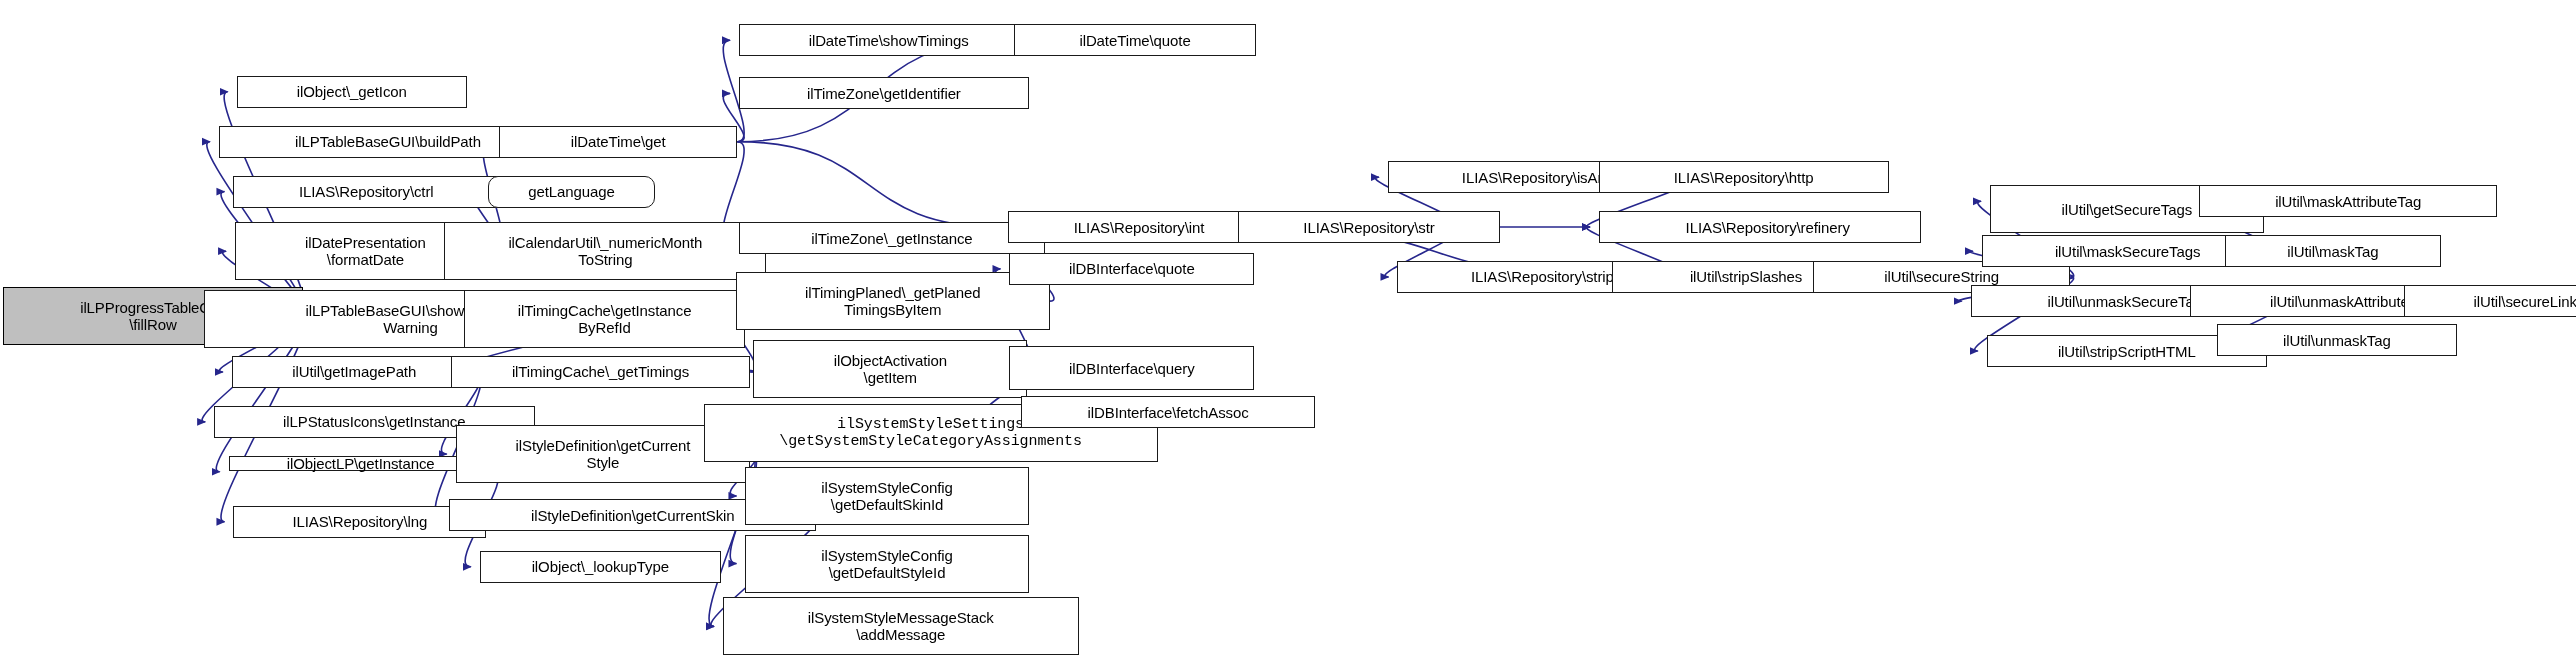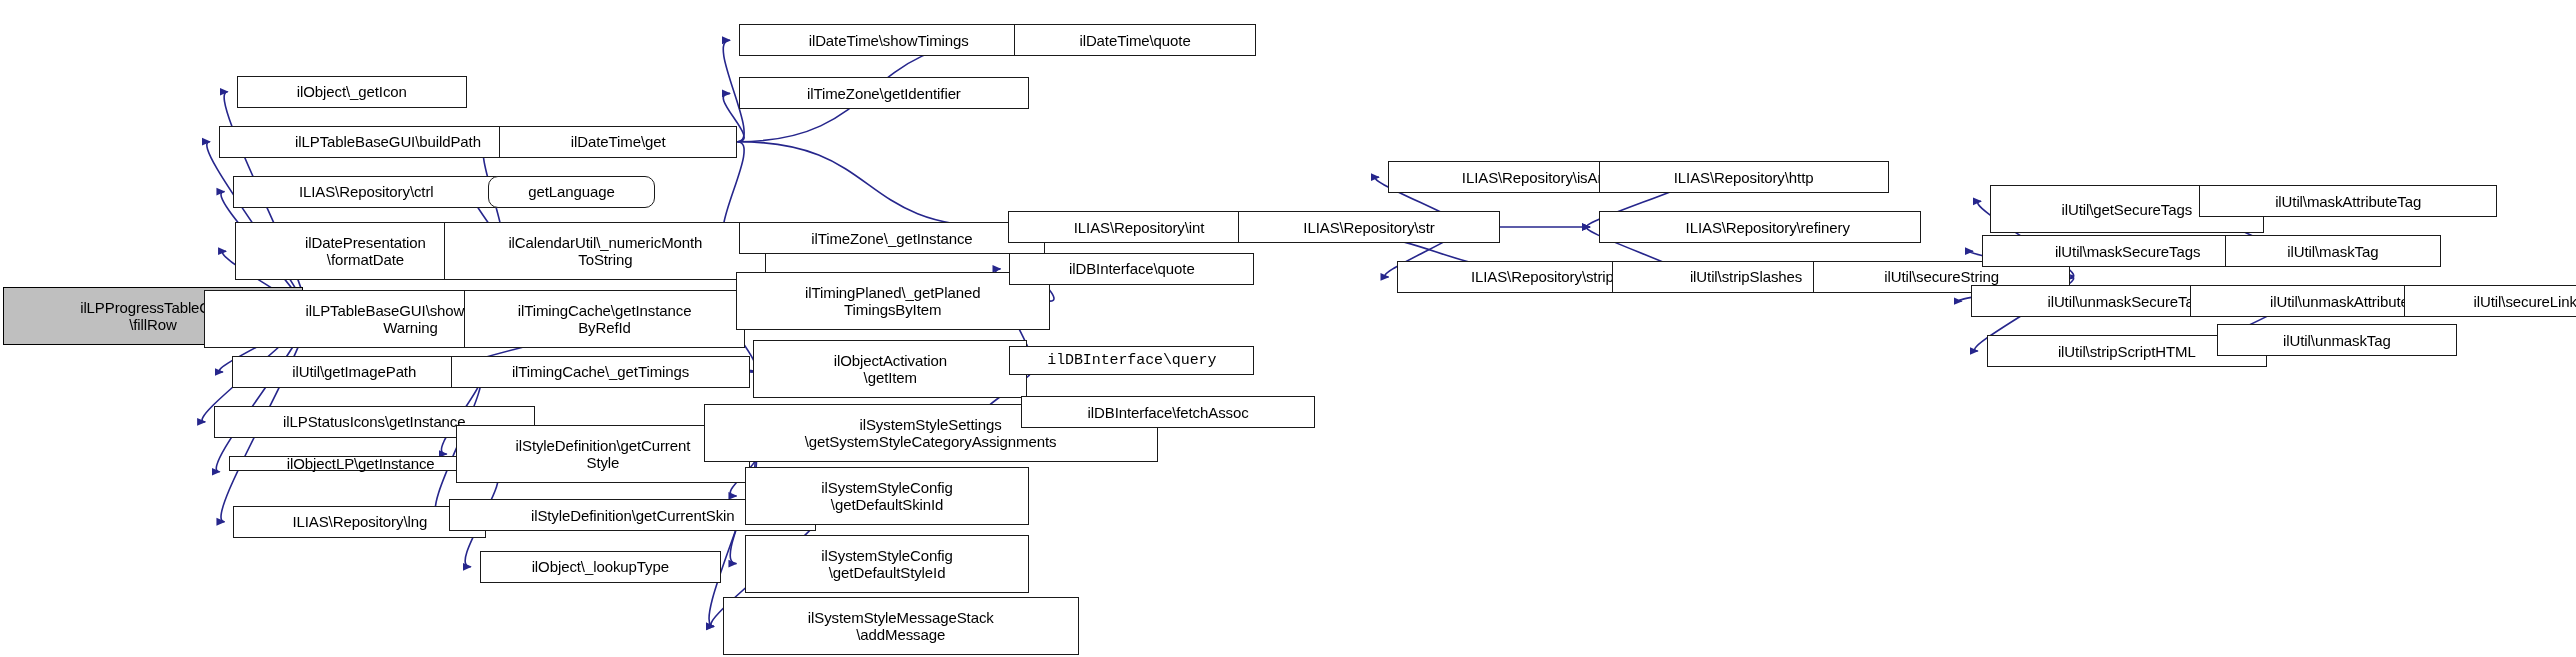--- a/index.html
+++ b/index.html
@@ -141,32 +141,32 @@
 Style</span></div>
       <div class="node" style="left: 449.19px; top: 499.191px; width: 367.08px; height: 32.2059px;"><span class="node-label">ilStyleDefinition\getCurrentSkin</span></div>
       <div class="node" style="left: 479.78px; top: 550.721px; width: 241px; height: 32.2059px;"><span class="node-label">ilObject\_lookupType</span></div>
       <div class="node" style="left: 738.99px; top: 24.1544px; width: 299.46px; height: 32.2059px;"><span class="node-label">ilDateTime\showTimings</span></div>
       <div class="node" style="left: 738.99px; top: 77.2941px; width: 289.8px; height: 32.2059px;"><span class="node-label">ilTimeZone\getIdentifier</span></div>
       <div class="node" style="left: 738.99px; top: 222.221px; width: 305.9px; height: 32.2059px;"><span class="node-label">ilTimeZone\_getInstance</span></div>
       <div class="node" style="left: 735.77px; top: 272.14px; width: 313.95px; height: 57.9706px;"><span class="node-label">ilTimingPlaned\_getPlaned
 TimingsByItem</span></div>
       <div class="node" style="left: 753.48px; top: 339.772px; width: 273.7px; height: 57.9706px;"><span class="node-label">ilObjectActivation
 \getItem</span></div>
-      <div class="node" style="left: 703.57px; top: 404.184px; width: 454.02px; height: 57.9706px;"><span class="node-label">ilSystemStyleSettings
+      <div class="node" style="left: 703.57px; top: 404.184px; width: 454.02px; height: 57.9706px; font-family: Liberation Mono, monospace;"><span class="node-label">ilSystemStyleSettings
 \getSystemStyleCategoryAssignments</span></div>
       <div class="node" style="left: 745.43px; top: 466.985px; width: 283.36px; height: 57.9706px;"><span class="node-label">ilSystemStyleConfig
 \getDefaultSkinId</span></div>
       <div class="node" style="left: 745.43px; top: 534.618px; width: 283.36px; height: 57.9706px;"><span class="node-label">ilSystemStyleConfig
 \getDefaultStyleId</span></div>
       <div class="node" style="left: 722.89px; top: 597.419px; width: 355.81px; height: 57.9706px;"><span class="node-label">ilSystemStyleMessageStack
 \addMessage</span></div>
       <div class="node" style="left: 1014.3px; top: 24.1544px; width: 241.5px; height: 32.2059px;"><span class="node-label">ilDateTime\quote</span></div>
       <div class="node" style="left: 1007.86px; top: 210.949px; width: 262.43px; height: 32.2059px;"><span class="node-label">ILIAS\Repository\int</span></div>
       <div class="node" style="left: 1009.47px; top: 252.816px; width: 244.72px; height: 32.2059px;"><span class="node-label">ilDBInterface\quote</span></div>
-      <div class="node" style="left: 1009.47px; top: 346.213px; width: 244.72px; height: 29px; font-family: Liberation Mono, monospace;"><span class="node-label">ilDBInterface\query</span></div>
+      <div class="node" style="left: 1009.47px; top: 346.213px; width: 244.72px; height: 44px;"><span class="node-label">ilDBInterface\query</span></div>
       <div class="node" style="left: 999.81px; top: 396.132px; width: 294.63px; height: 32.2059px; margin-left: 21px;"><span class="node-label">ilDBInterface\fetchAssoc</span></div>
       <div class="node" style="left: 1197.84px; top: 210.949px; width: 262.43px; height: 32.2059px; margin-left: 40px;"><span class="node-label">ILIAS\Repository\str</span></div>
       <div class="node" style="left: 1387.82px; top: 161.029px; width: 309.12px; height: 32.2059px;"><span class="node-label">ILIAS\Repository\isArray</span></div>
       <div class="node" style="left: 1397.48px; top: 260.868px; width: 289.8px; height: 32.2059px;"><span class="node-label">ILIAS\Repository\strip</span></div>
       <div class="node" style="left: 1598.73px; top: 161.029px; width: 289.8px; height: 32.2059px;"><span class="node-label">ILIAS\Repository\http</span></div>
       <div class="node" style="left: 1598.73px; top: 210.949px; width: 322px; height: 32.2059px; padding-left: 16px;"><span class="node-label">ILIAS\Repository\refinery</span></div>
       <div class="node" style="left: 1611.61px; top: 260.868px; width: 268.87px; height: 32.2059px;"><span class="node-label">ilUtil\stripSlashes</span></div>
       <div class="node" style="left: 1812.86px; top: 260.868px; width: 257.6px; height: 32.2059px;"><span class="node-label">ilUtil\secureString</span></div>
       <div class="node" style="left: 1989.96px; top: 185.184px; width: 273.7px; height: 48px;"><span class="node-label">ilUtil\getSecureTags</span></div>
       <div class="node" style="left: 1981.91px; top: 235.103px; width: 291.41px; height: 32.2059px;"><span class="node-label">ilUtil\maskSecureTags</span></div>

